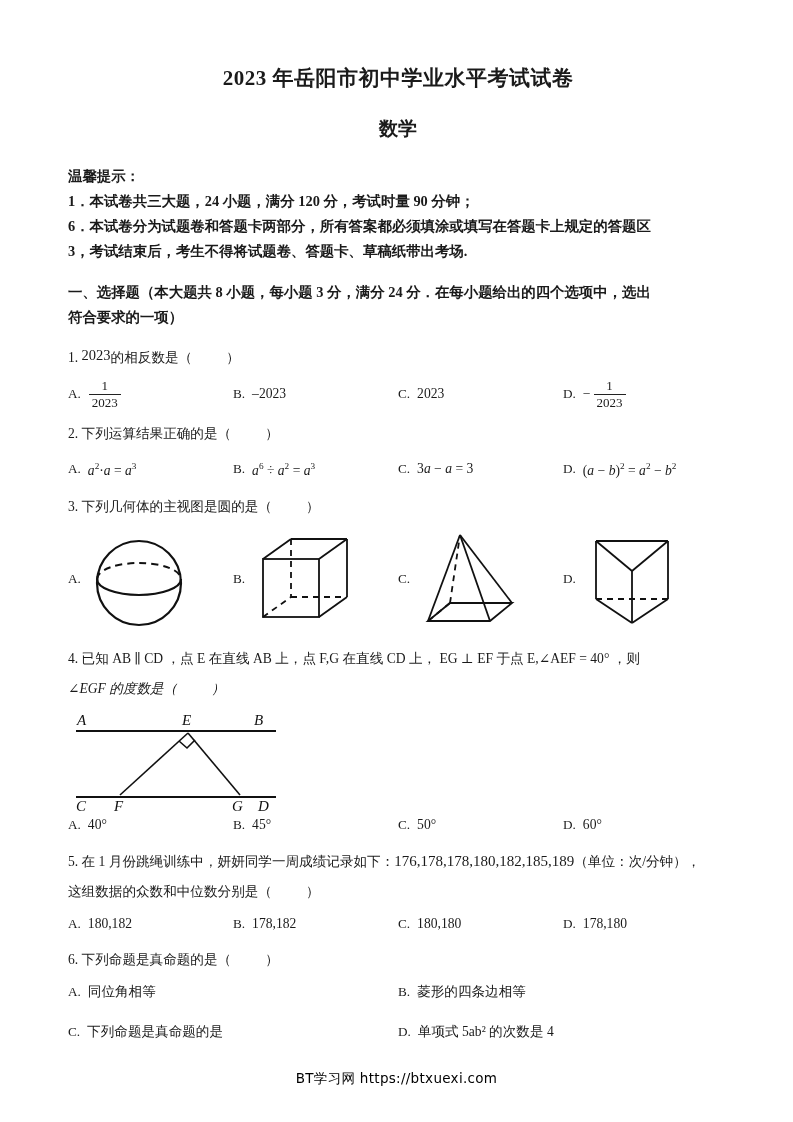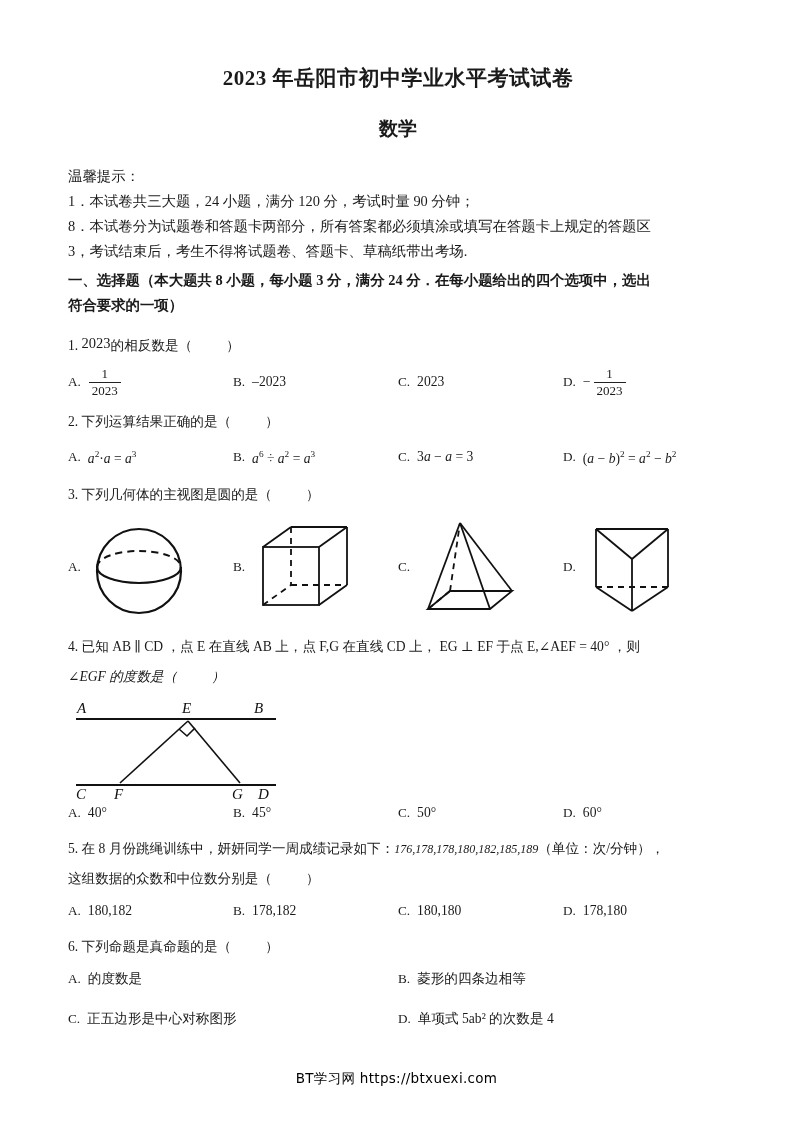--- a/index.html
+++ b/index.html
@@ -42,28 +42,28 @@
   .doc-subject {
     text-align: center;
     font-weight: bold;
     font-size: 19px;
     margin-top: 24px;
   }
 
   
   .notice {
     margin-top: 22px;
-    font-weight: normal;
+    font-weight: bold;
     font-size: 14.4px;
     line-height: 25px;
   }
   .notice div { margin: 0; }
 
   .section-head {
-    margin-top: 4px;
+    margin-top: 16px;
     font-weight: bold;
     font-size: 14.4px;
     line-height: 25px;
   }
 
   
   .q {
     font-size: 13.6px;
     line-height: 22px;
     margin-top: 14px;
@@ -143,21 +143,21 @@
 
 <div class="page">
 <div class="content">
 
   <div class="doc-title">2023 年岳阳市初中学业水平考试试卷</div>
   <div class="doc-subject">数学</div>
 
   <div class="notice">
     <div>温馨提示：</div>
     <div>1．本试卷共三大题，24 小题，满分 120 分，考试时量 90 分钟；</div>
-    <div>8．本试卷分为试题卷和答题卡两部分，所有答案都必须填涂或填写在答题卡上规定的答题区</div>
+    <div>6．本试卷分为试题卷和答题卡两部分，所有答案都必须填涂或填写在答题卡上规定的答题区</div>
     <div>3，考试结束后，考生不得将试题卷、答题卡、草稿纸带出考场.</div>
   </div>
 
   <div class="section-head">
     <div>一、选择题（本大题共 8 小题，每小题 3 分，满分 24 分．在每小题给出的四个选项中，选出</div>
     <div>符合要求的一项）</div>
   </div>
 
   <div class="q">
     <div class="q-stem">
@@ -332,21 +332,21 @@
       <div>
         <span class="opt-lbl">D.</span>
         <span class="opt-body">60°</span>
       </div>
     </div>
   </div>
 
   <div class="q">
     <div class="q-stem">
       <span>5.</span>
-      <span>在 8 月份跳绳训练中，妍妍同学一周成绩记录如下：</span><span style="font-size:12px;font-style:italic;">176,178,178,180,182,185,189</span><span>（单位：次/分钟），</span>
+      <span>在 1 月份跳绳训练中，妍妍同学一周成绩记录如下：</span><span style="font-size:15px;">176,178,178,180,182,185,189</span><span>（单位：次/分钟），</span>
     </div>
     <div class="q-stem" style="margin-top:8px;">
       <span>这组数据的众数和中位数分别是（</span><span class="paren"></span><span>）</span>
     </div>
     <div class="opts opt-4">
       <div>
         <span class="opt-lbl">A.</span>
         <span class="opt-body">180,182</span>
       </div>
       <div>
@@ -365,31 +365,31 @@
   </div>
 
   <div class="q">
     <div class="q-stem">
       <span>6.</span>
       <span>下列命题是真命题的是（</span><span class="paren"></span><span>）</span>
     </div>
     <div class="opts opt-2">
       <div>
         <span class="opt-lbl">A.</span>
-        <span class="opt-body">的度数是</span>
+        <span class="opt-body">同位角相等</span>
       </div>
       <div>
         <span class="opt-lbl">B.</span>
         <span class="opt-body">菱形的四条边相等</span>
       </div>
     </div>
     <div class="opts opt-2" style="margin-top:18px;">
       <div>
         <span class="opt-lbl">C.</span>
-        <span class="opt-body">正五边形是中心对称图形</span>
+        <span class="opt-body">下列命题是真命题的是</span>
       </div>
       <div>
         <span class="opt-lbl">D.</span>
         <span class="opt-body">单项式 5ab² 的次数是 4</span>
       </div>
     </div>
   </div>
 
 </div>
 

